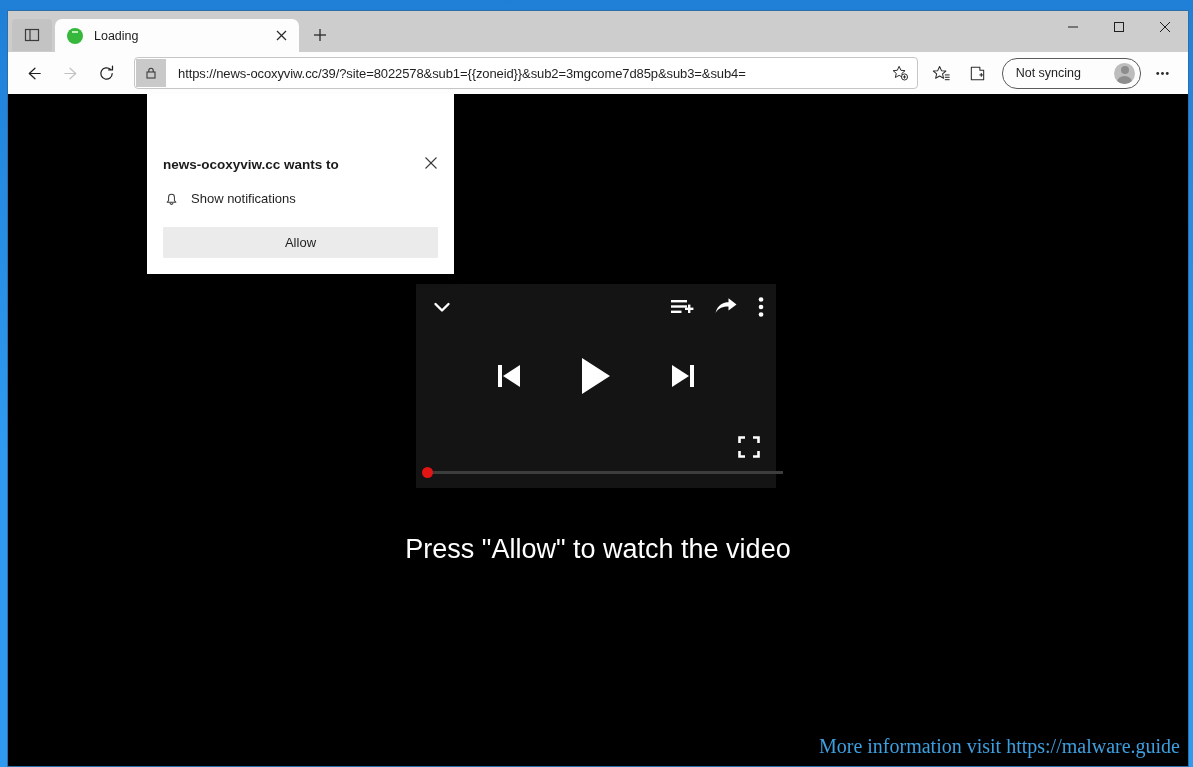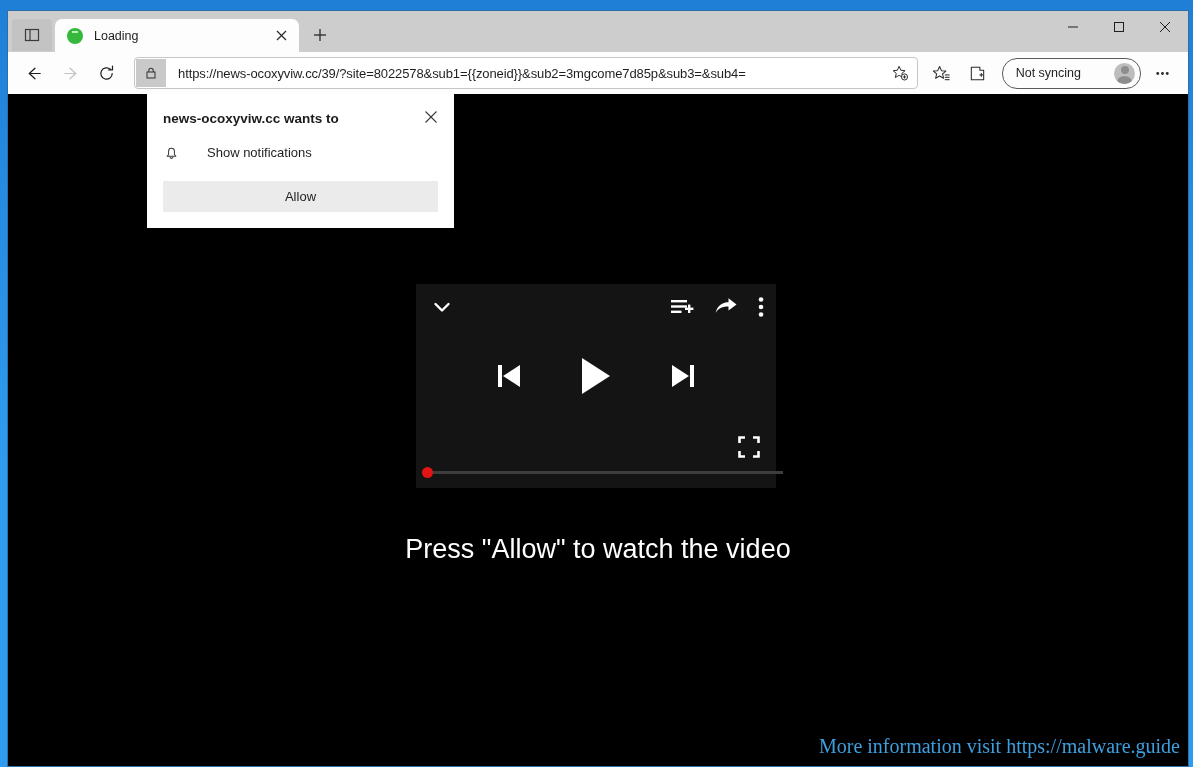--- a/index.html
+++ b/index.html
@@ -250,20 +250,21 @@
     background: #ffffff;
     box-shadow: 0 2px 9px rgba(0,0,0,.35);
     padding: 14px 16px 16px 16px;
     box-sizing: border-box;
     z-index: 30;
   }
   .perm-head {
     display: flex;
     align-items: center;
     justify-content: space-between;
+    margin-top: 46px;
   }
   .perm-title {
     font-size: 13.5px;
     font-weight: bold;
     color: #1b1b1b;
     line-height: 1.3;
     padding-top: 2px;
   }
   .perm-close {
     width: 22px;
@@ -271,21 +272,20 @@
     display: flex;
     align-items: center;
     justify-content: center;
     flex: 0 0 auto;
     margin: -2px -4px 0 0;
   }
   .perm-row {
     display: flex;
     align-items: center;
     margin-top: 16px;
-    gap: 16px;
   }
   .perm-row-label {
     font-size: 13px;
     color: #1f1f1f;
     margin-left: 11px;
   }
   .perm-buttons {
     display: flex;
     margin-top: 20px;
     gap: 10px;

